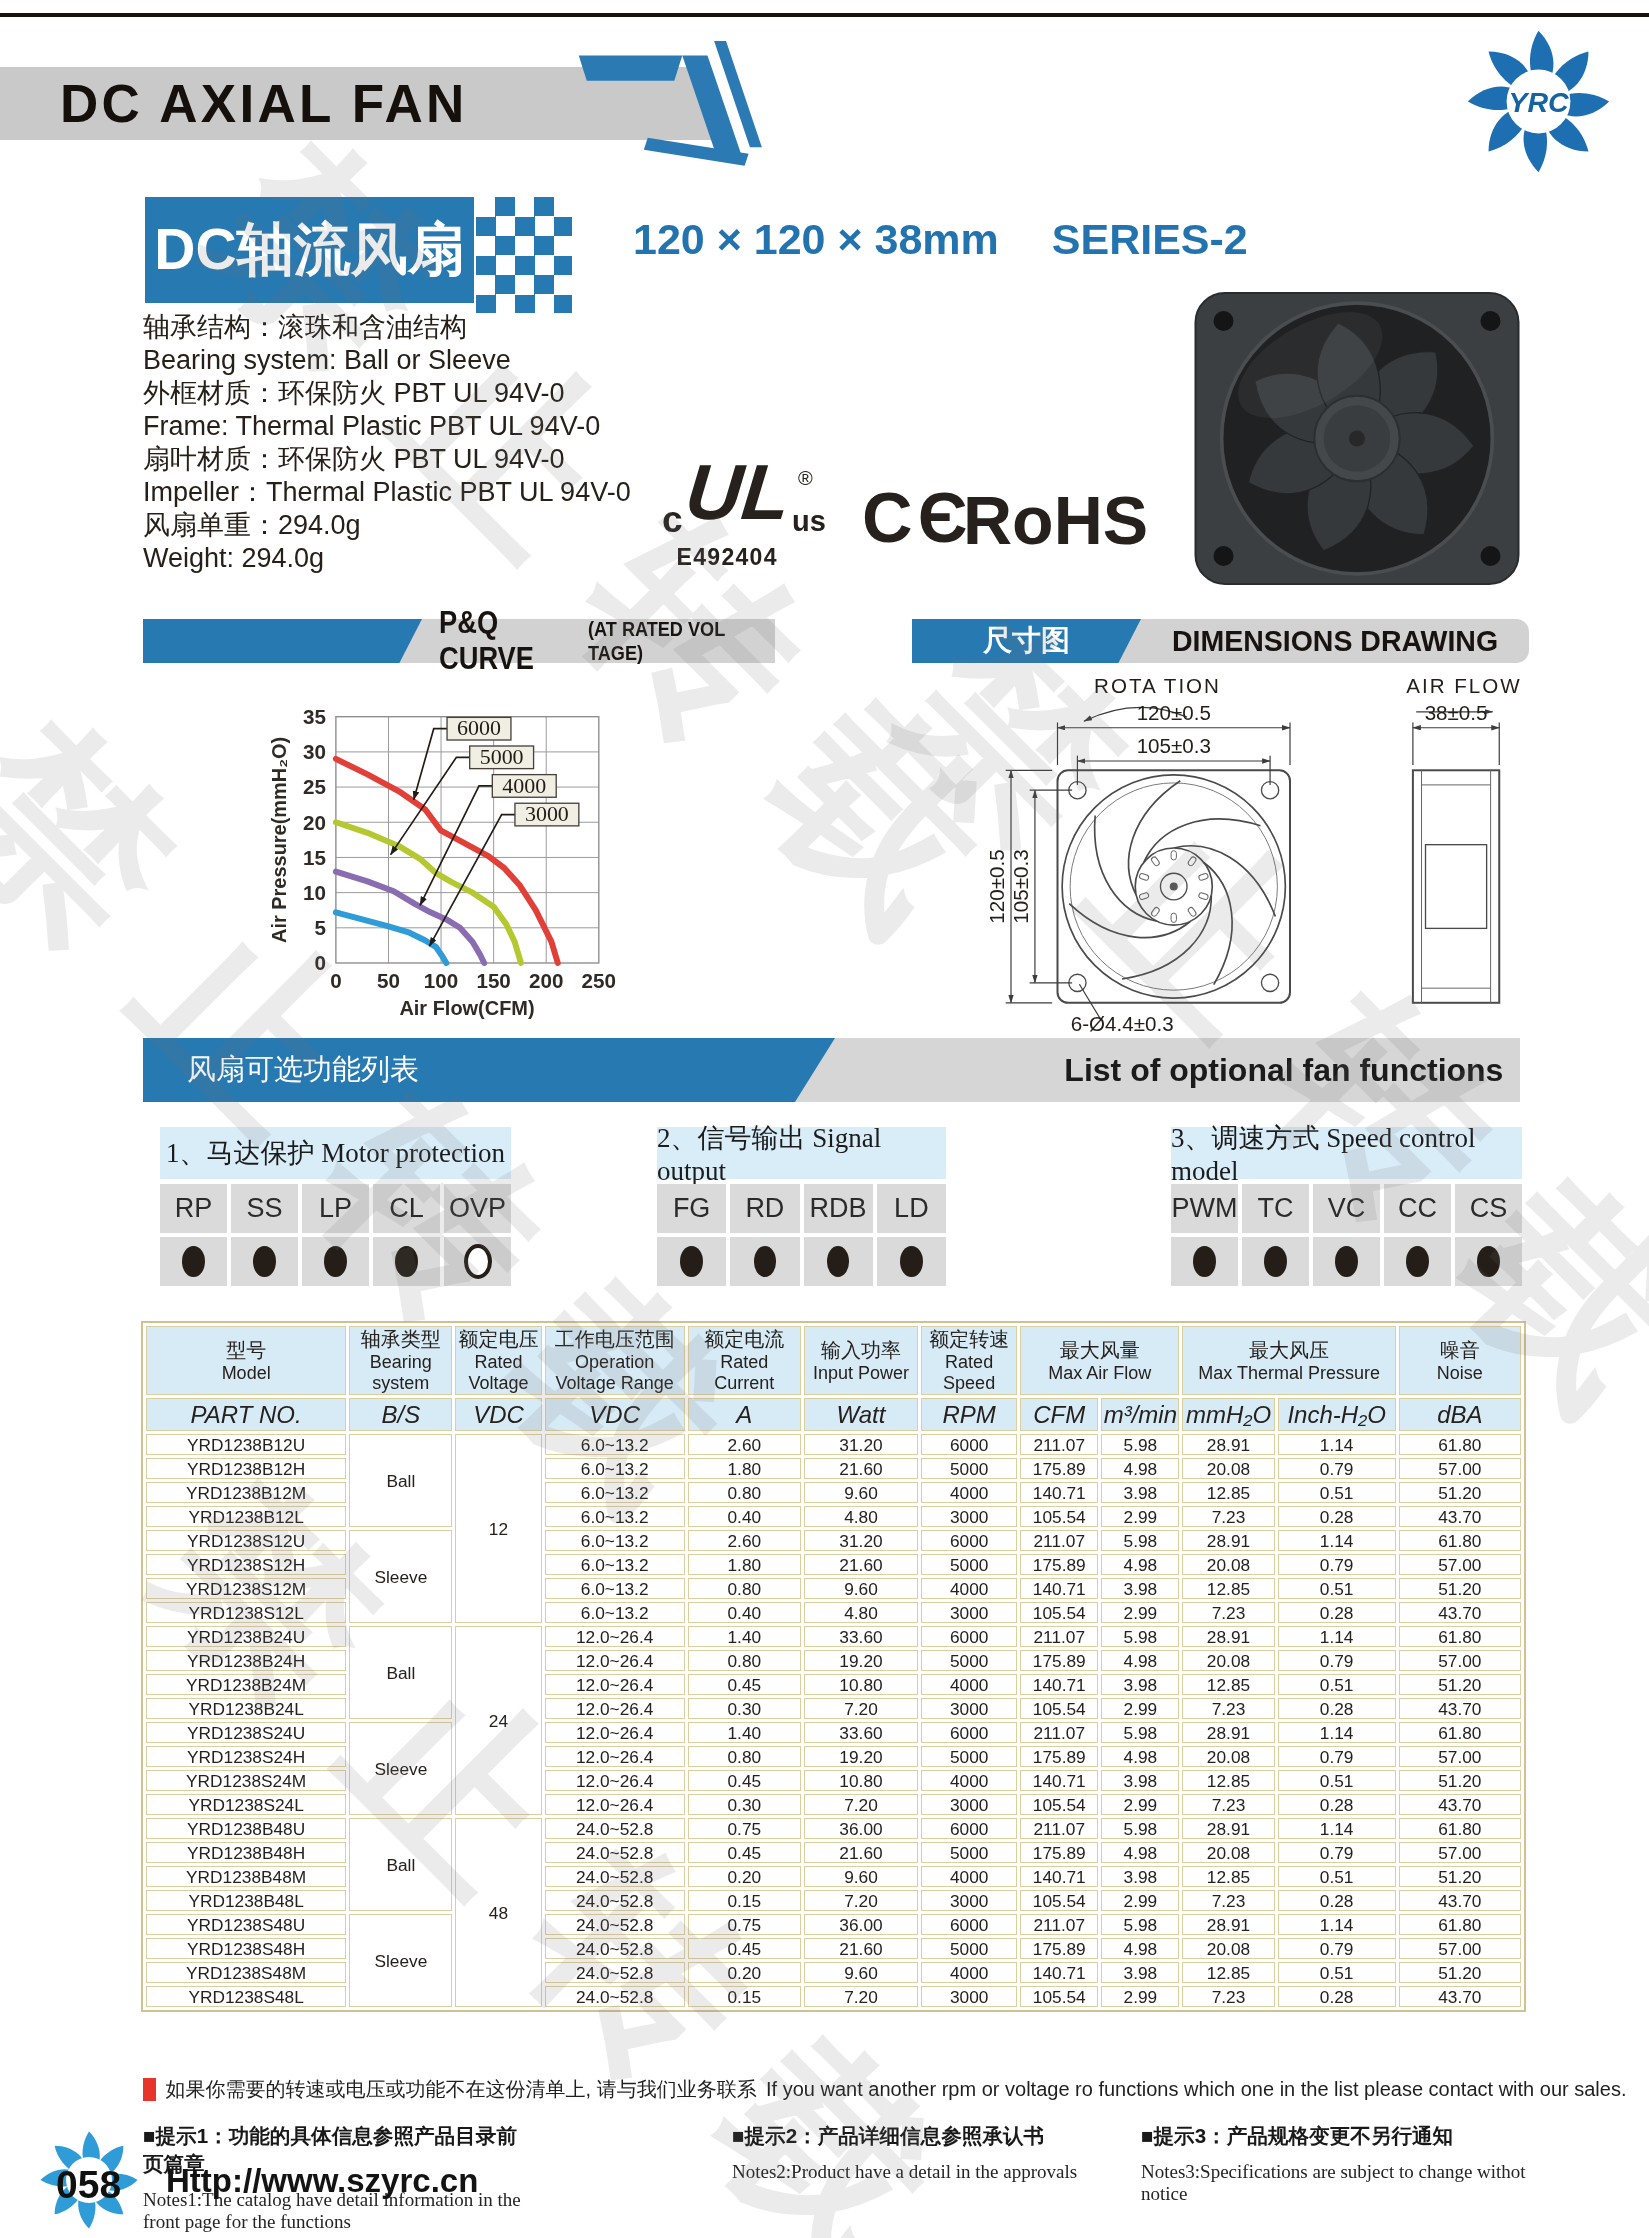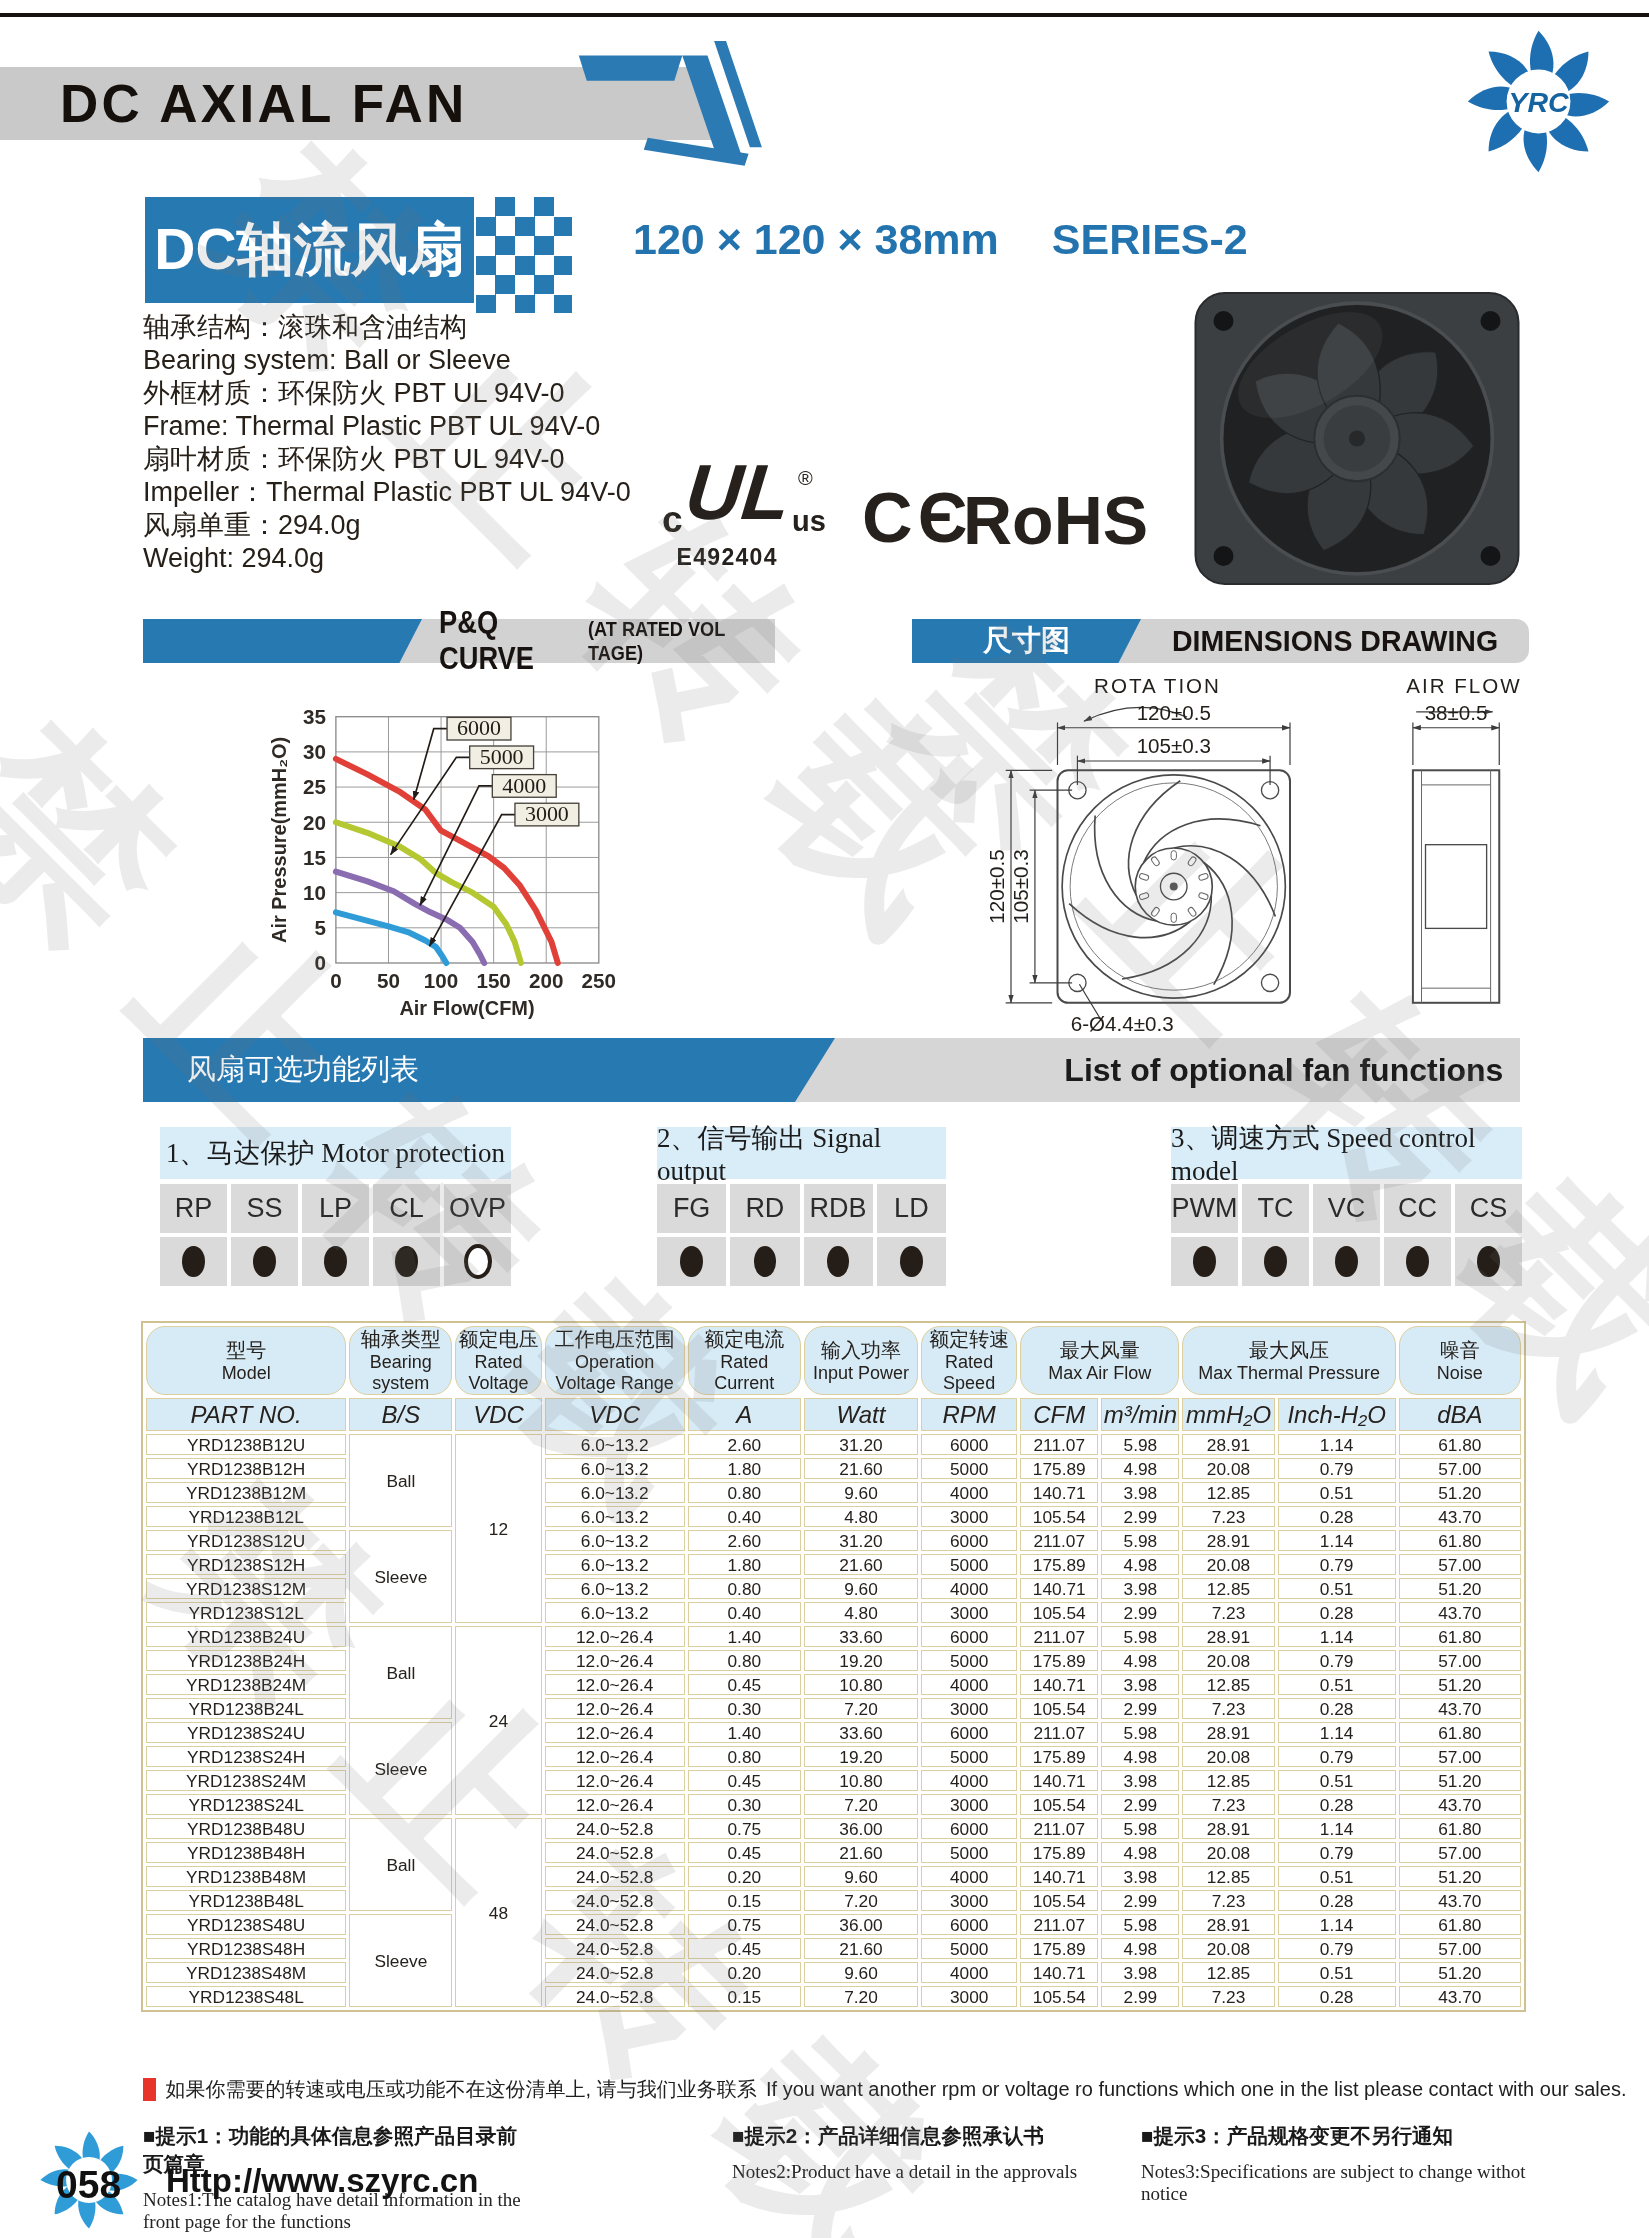--- a/index.html
+++ b/index.html
@@ -64,21 +64,21 @@
   .ft-row{display:flex;gap:4px;height:49px;}
   .ft-cell{flex:1;background:#dadada;display:flex;align-items:center;justify-content:center;font-size:27px;color:#2b2b2b;}
   .dot{width:22.6px;height:31px;border-radius:50%;background:#251e18;}
   .dot.open{background:#fff;border:4.7px solid #251e18;width:20px;height:27px;}
   
   #table-box{position:absolute;left:141px;top:1321px;}
   #spec-table{border-collapse:separate;border-spacing:3.3px;table-layout:fixed;width:1385px;background:#fff;
       border:2px solid #cfc192;}
   #spec-table th,#spec-table td{border:1.3px solid #dbcf9f;text-align:center;padding:0;color:#26211d;overflow:hidden;}
   #spec-table th{background:#d7ebf7;font-weight:400;}
-  th.h1{height:56px;border-radius:19px;}
+  th.h1{height:56px;}
   th.h1 .cn{font-size:20px;line-height:25px;}
   th.h1 .en{font-size:18px;line-height:21px;}
   th.h2{height:31px;font-size:24px;font-style:italic;}
   #spec-table tbody td{height:19px;font-size:17.3px;line-height:18px;background:#fff;}
   
   .main-note{position:absolute;left:143px;top:2076px;width:1490px;display:flex;align-items:center;gap:9.3px;
       font-size:20px;color:#1f1f1f;white-space:nowrap;}
   .red-sq{width:13.3px;height:22.6px;background:#e8352c;flex:0 0 auto;}
   .note-col{position:absolute;top:2122px;width:386px;}
   .note-col .cn{font-size:20.6px;font-weight:600;color:#191919;}

